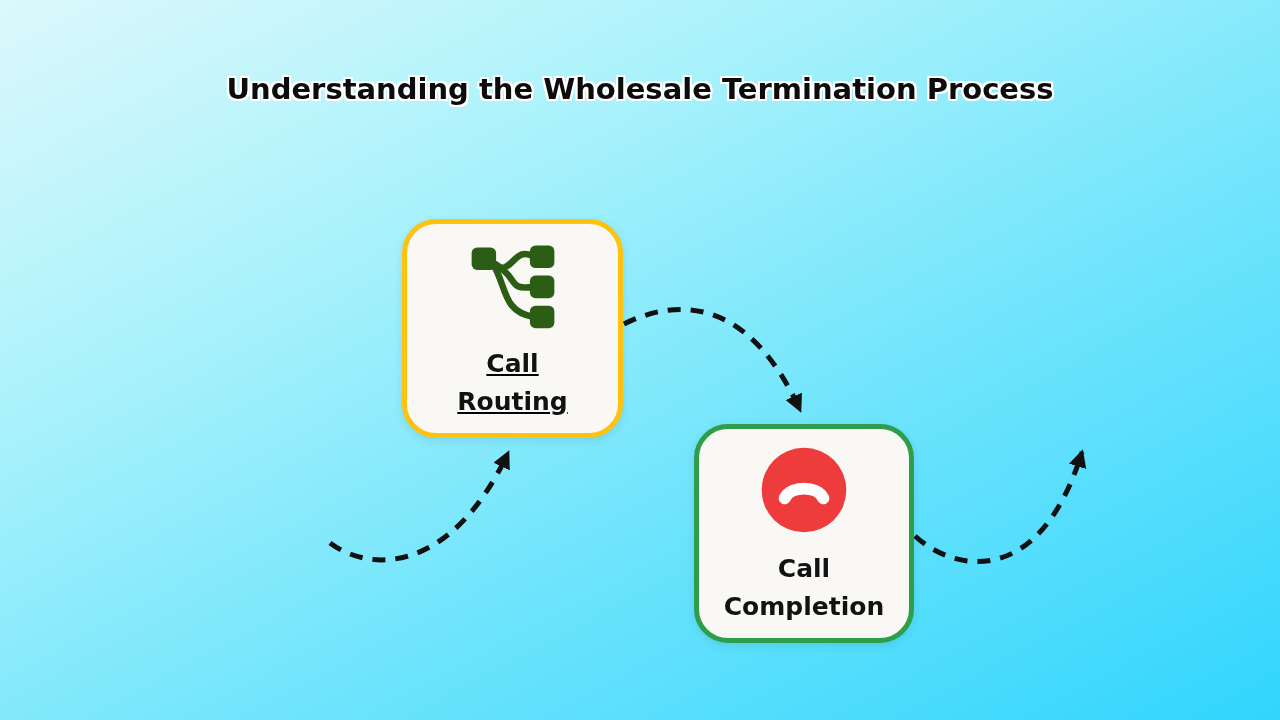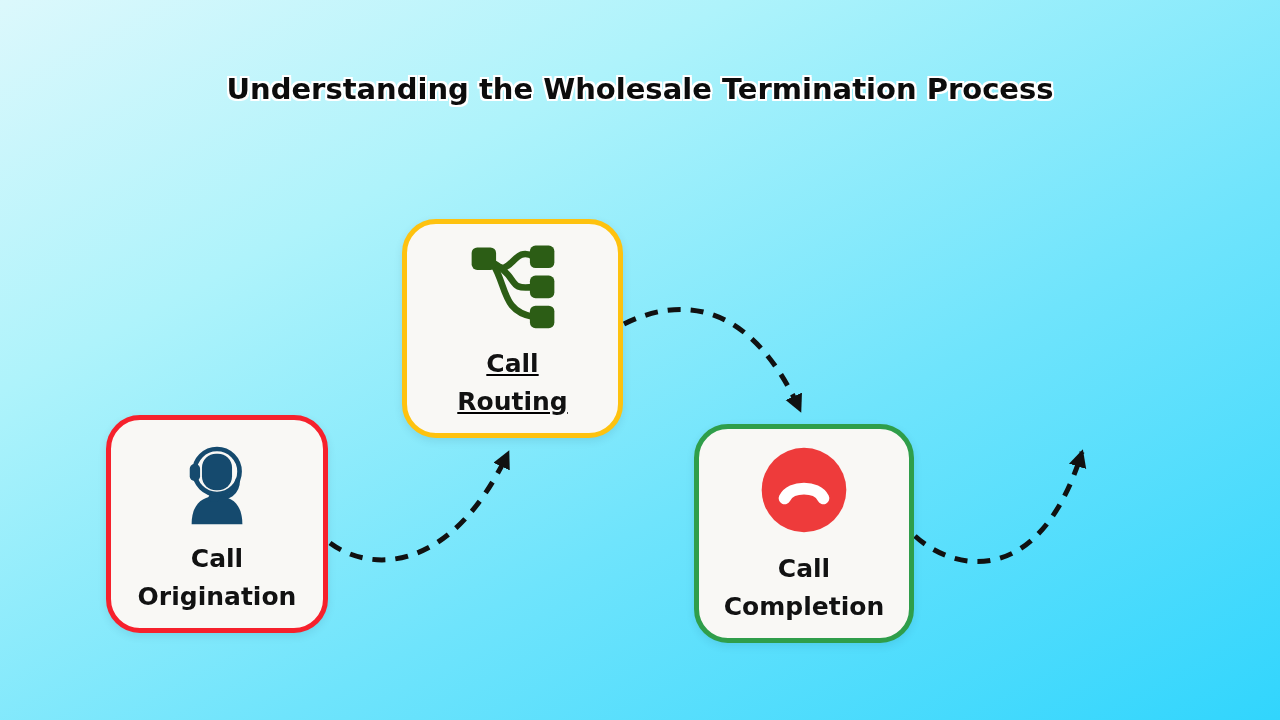--- a/index.html
+++ b/index.html
@@ -84,33 +84,20 @@
     <defs>
       <marker id="arrowhead" markerUnits="userSpaceOnUse" markerWidth="22" markerHeight="20" refX="15" refY="9" orient="auto">
         <path d="M0,0 L18,9 L0,18 Z" fill="#111111"></path>
       </marker>
     </defs>
     <path d="M 330 543 C 372 574, 452 572, 508 453" fill="none" stroke="#111111" stroke-width="5" stroke-dasharray="13 10" marker-end="url(#arrowhead)"></path>
     <path d="M 624 324 C 676 298, 748 296, 800 410" fill="none" stroke="#111111" stroke-width="5" stroke-dasharray="13 10" marker-end="url(#arrowhead)"></path>
     <path d="M 915 536 C 955 573, 1040 588, 1082 452" fill="none" stroke="#111111" stroke-width="5" stroke-dasharray="13 10" marker-end="url(#arrowhead)"></path>
   </svg>
 
-  <div class="card" id="card-origination">
-    <div class="icon-wrap">
-      <svg viewBox="0 0 100 100" width="94" height="94" xmlns="http://www.w3.org/2000/svg">
-        <circle cx="50" cy="41" r="24" fill="none" stroke="#154a6e" stroke-width="5"></circle>
-        <path d="M72 50 C72 64 62 70 47 69" fill="none" stroke="#154a6e" stroke-width="5" stroke-linecap="round"></path>
-        <path d="M23,97 C23,76 34,67 50,67 C66,67 77,76 77,97 Z" fill="#154a6e"></path>
-        <rect x="34" y="22" width="32" height="39" rx="15" fill="#154a6e"></rect>
-        <rect x="21" y="33" width="11" height="18" rx="5" fill="#154a6e"></rect>
-        <rect x="41" y="64" width="12" height="9" rx="4.5" fill="#154a6e"></rect>
-      </svg>
-    </div>
-    <div class="label">Call Origination</div>
-  </div>
 
   <div class="card" id="card-routing">
     <div class="icon-wrap">
       <svg viewBox="0 0 100 100" width="94" height="94" xmlns="http://www.w3.org/2000/svg">
         <g fill="none" stroke="#2c5d15" stroke-width="7" stroke-linecap="round">
           <path d="M28 26 C48 46, 50 6, 72 20"></path>
           <path d="M28 26 C58 42, 42 56, 72 52"></path>
           <path d="M28 26 C44 52, 38 78, 72 84"></path>
         </g>
         <rect x="6" y="10" width="26" height="24" rx="6" fill="#2c5d15"></rect>

